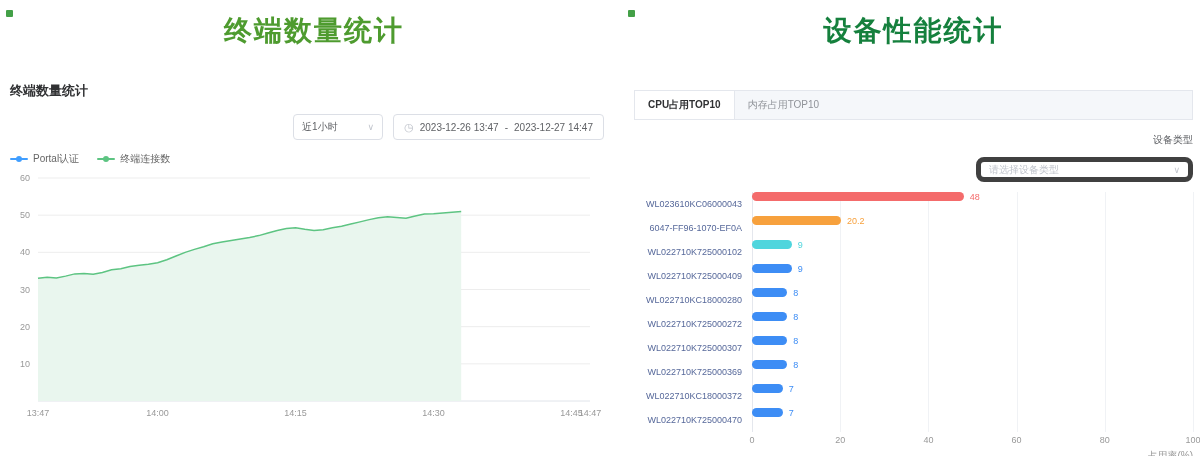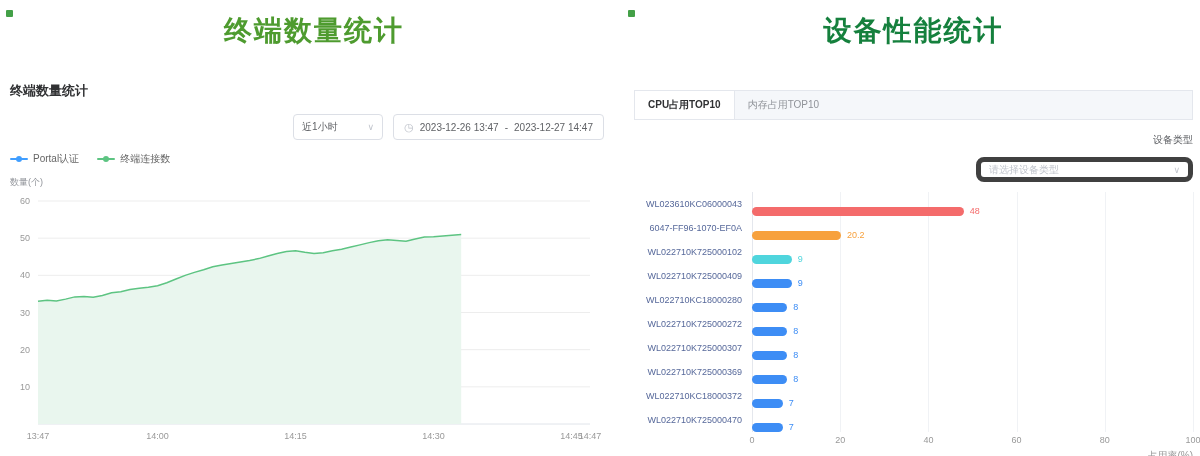--- a/index.html
+++ b/index.html
@@ -50,21 +50,21 @@
     border:5px solid #404040; border-radius:8px; padding:0 8px; font-size:10px; color:#c0c4cc; background:#fff; }
 
   .hbar-chart { display:flex; margin-top:10px; }
   .hbar-labels { width:118px; }
   .hbar-label { height:24px; line-height:24px; font-size:9px; color:#56689a; text-align:right; padding-right:10px; white-space:nowrap; }
   .hbar-main { flex:1; position:relative; }
   .hbar-plot { position:relative; }
   .hbar-grid { position:absolute; top:0; left:0; right:0; bottom:0; }
   .vline { position:absolute; top:0; bottom:0; width:1px; background:#f0f2f5; }
   .hbar-rows { position:relative; }
-  .hbar-row { height:24px; display:flex; align-items:flex-end; }
+  .hbar-row { height:24px; display:flex; align-items:flex-start; }
   .hbar { height:9px; border-radius:5px; }
   .hbar-val { font-size:9px; margin-left:6px; }
   .hbar-axis { position:relative; height:13px; margin-top:3px; }
   .hbar-tick { position:absolute; top:0; transform:translateX(-50%); font-size:9px; color:#999; }
   .hbar-xlabel { text-align:right; font-size:10px; color:#999; margin-top:1px; padding-right:0; }
 </style>
 </head>
 <body>
 
 <div class="page">
@@ -97,21 +97,20 @@
             <span>Portal认证</span>
           </div>
           <div class="legend-item">
             <span class="legend-mark" style="background: rgb(93, 196, 130);">
               <span class="legend-dot"></span>
             </span>
             <span>终端连接数</span>
           </div>
         </div>
 
-      <div class="y-axis-label">数量(个)</div>
 
       <div class="line-chart">
         <svg id="line-svg" width="600" height="255" viewBox="0 0 600 255" font-family="Liberation Sans, sans-serif">
             <line x1="28" y1="195.83333333333334" x2="580" y2="195.83333333333334" stroke="#ededed" stroke-width="1"></line>
             <text x="20" y="198.83333333333334" text-anchor="end" fill="#999" font-size="9">10</text>
             <line x1="28" y1="158.66666666666669" x2="580" y2="158.66666666666669" stroke="#ededed" stroke-width="1"></line>
             <text x="20" y="161.66666666666669" text-anchor="end" fill="#999" font-size="9">20</text>
             <line x1="28" y1="121.5" x2="580" y2="121.5" stroke="#ededed" stroke-width="1"></line>
             <text x="20" y="124.5" text-anchor="end" fill="#999" font-size="9">30</text>
             <line x1="28" y1="84.33333333333334" x2="580" y2="84.33333333333334" stroke="#ededed" stroke-width="1"></line>

